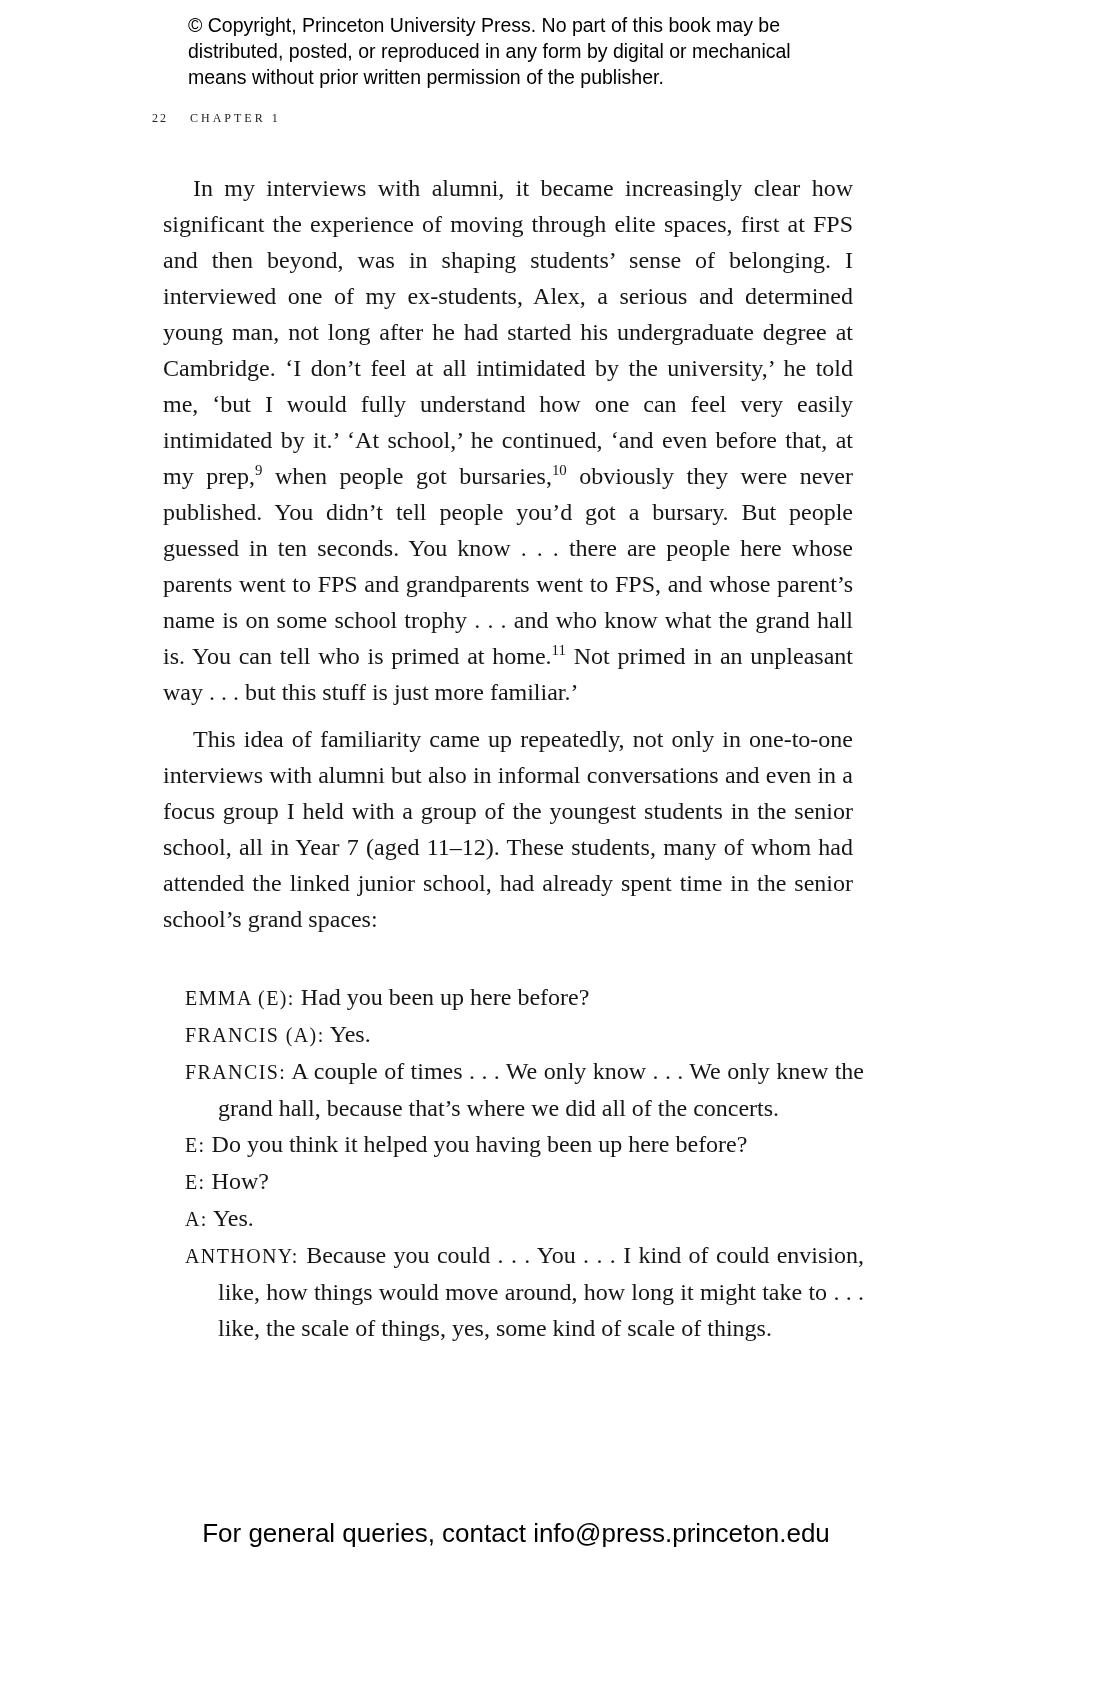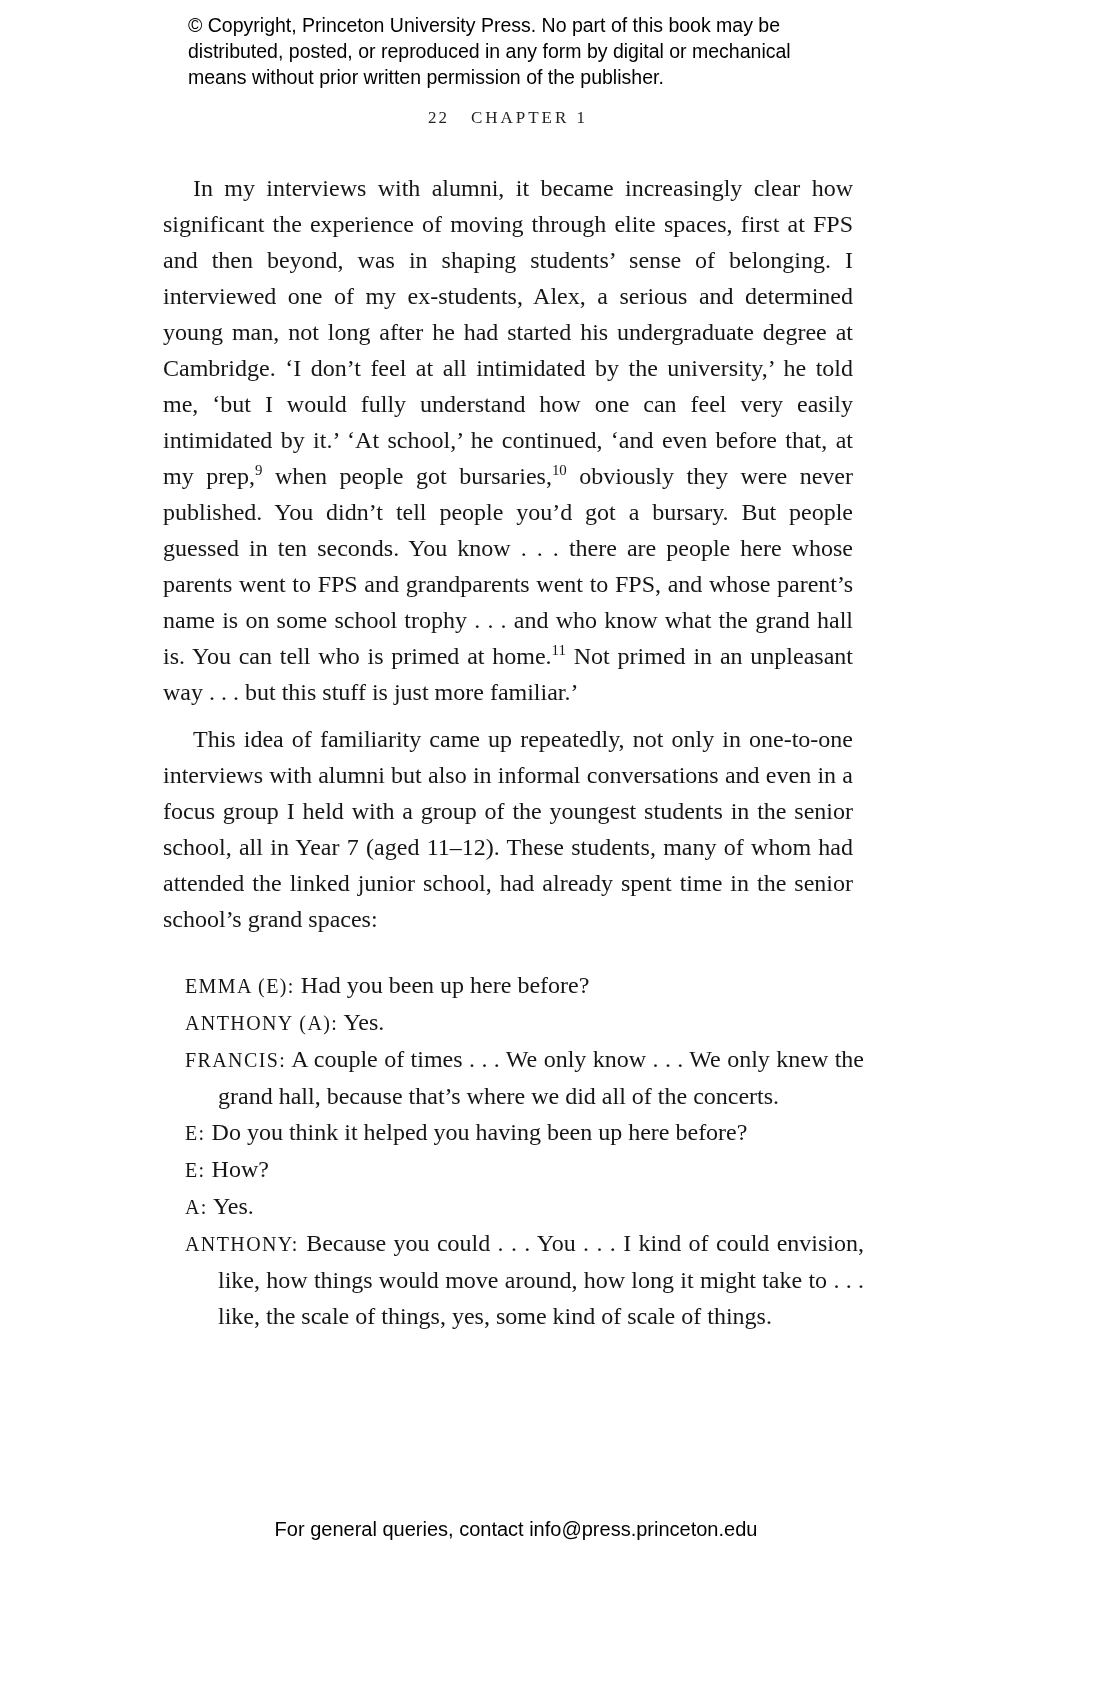--- a/index.html
+++ b/index.html
@@ -30,37 +30,36 @@
     position: absolute;
     left: 152px;
     top: 100px;
     width: 712px;
     font-family: "Liberation Serif", serif;
     font-size: 24px;
     line-height: 36px;
     color: #161616;
   }
   .running-head {
-    text-align: center;
-    font-size: 17px;
+    font-size: 12px;
     letter-spacing: 3px;
     color: #222222;
     margin-bottom: 34px;
   }
   .running-head .pagenum {
     margin-right: 22px;
     letter-spacing: 2px;
   }
   .para {
     margin: 11px;
     text-align: justify;
     text-indent: 30px;
   }
   .dialogue {
-    margin-top: 30px;
+    margin-top: 42px;
   }
   .dialogue-line {
     margin: 0;
     text-align: justify;
     padding-left: 66px;
     text-indent: -33px;
   }
   .speaker {
     font-size: 20px;
     letter-spacing: 1.4px;
@@ -71,21 +70,21 @@
     vertical-align: super;
     line-height: 0;
   }
   .footer {
     position: absolute;
     left: 0;
     top: 1518px;
     width: 100%;
     text-align: center;
     font-family: "Liberation Sans", sans-serif;
-    font-size: 20px;
+    font-size: 26px;
     color: #000000;
   }
 </style>
 </head>
 <body>
 
 <div class="page">
 
   <div class="copyright">© Copyright, Princeton University Press. No part of this book may be distributed, posted, or reproduced in any form by digital or mechanical means without prior written permission of the publisher.</div>
 
@@ -95,21 +94,21 @@
       <span class="pagenum">22</span><span>CHAPTER 1</span>
     </div>
 
     <div id="paragraphs">
         <p class="para"><span>In my interviews with alumni, it became increasingly clear how significant the experience of moving through elite spaces, first at FPS and then beyond, was in shaping students’ sense of belonging. I interviewed one of my ex-students, Alex, a serious and determined young man, not long after he had started his undergraduate degree at Cambridge. ‘I don’t feel at all intimidated by the university,’ he told me, ‘but I would fully understand how one can feel very easily intimidated by it.’ ‘At school,’ he continued, ‘and even before that, at my prep,</span><sup class="fnref">9</sup><span> when people got bursaries,</span><sup class="fnref">10</sup><span> obviously they were never published. You didn’t tell people you’d got a bursary. But people guessed in ten seconds. You know . . . there are people here whose parents went to FPS and grandparents went to FPS, and whose parent’s name is on some school trophy . . . and who know what the grand hall is. You can tell who is primed at home.</span><sup class="fnref">11</sup><span> Not primed in an unpleasant way . . . but this stuff is just more familiar.’</span></p>
         <p class="para"><span>This idea of familiarity came up repeatedly, not only in one-to-one interviews with alumni but also in informal conversations and even in a focus group I held with a group of the youngest students in the senior school, all in Year 7 (aged 11–12). These students, many of whom had attended the linked junior school, had already spent time in the senior school’s grand spaces:</span></p>
       </div>
 
     <div id="dialogue" class="dialogue">
         <p class="dialogue-line"><span class="speaker">EMMA (E):</span> Had you been up here before?</p>
-        <p class="dialogue-line"><span class="speaker">ANTHONY (A):</span> Yes.</p>
+        <p class="dialogue-line"><span class="speaker">FRANCIS (A):</span> Yes.</p>
         <p class="dialogue-line"><span class="speaker">FRANCIS:</span> A couple of times . . . We only know . . . We only knew the grand hall, because that’s where we did all of the concerts.</p>
         <p class="dialogue-line"><span class="speaker">E:</span> Do you think it helped you having been up here before?</p>
         <p class="dialogue-line"><span class="speaker">E:</span> How?</p>
         <p class="dialogue-line"><span class="speaker">A:</span> Yes.</p>
         <p class="dialogue-line"><span class="speaker">ANTHONY:</span> Because you could . . . You . . . I kind of could envision, like, how things would move around, how long it might take to . . . like, the scale of things, yes, some kind of scale of things.</p>
       </div>
 
   </div>
 
   <div class="footer">For general queries, contact info@press.princeton.edu</div>

